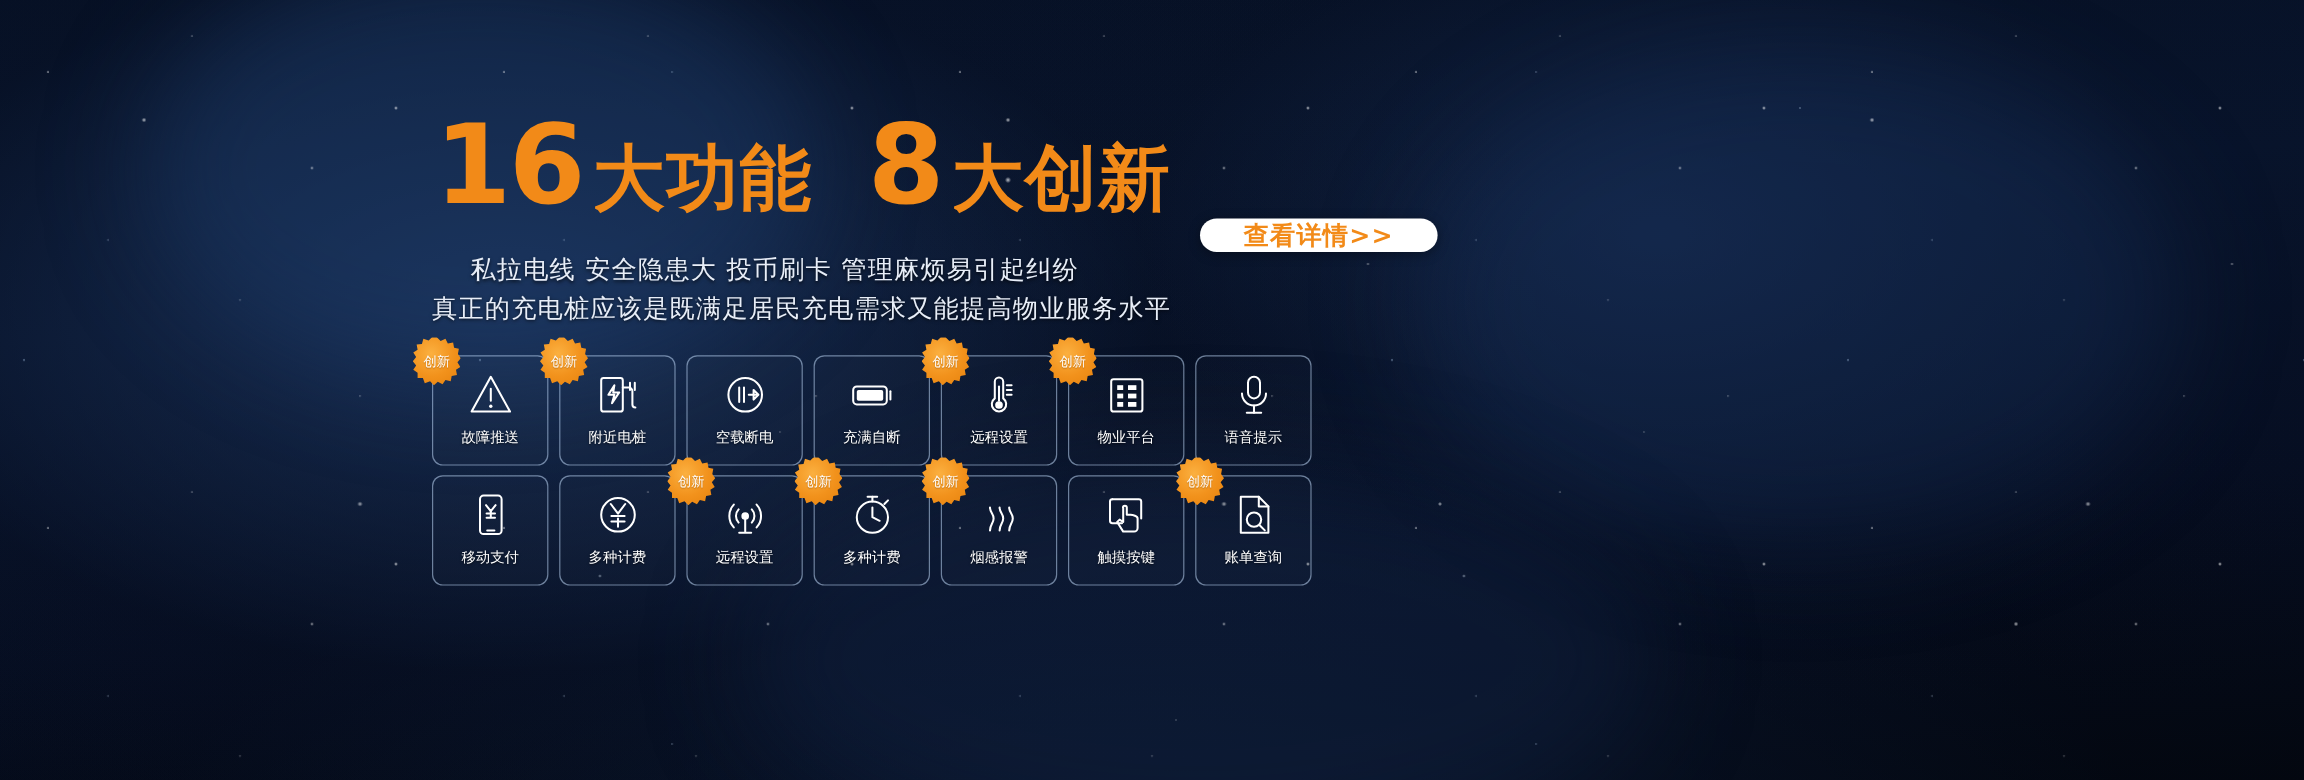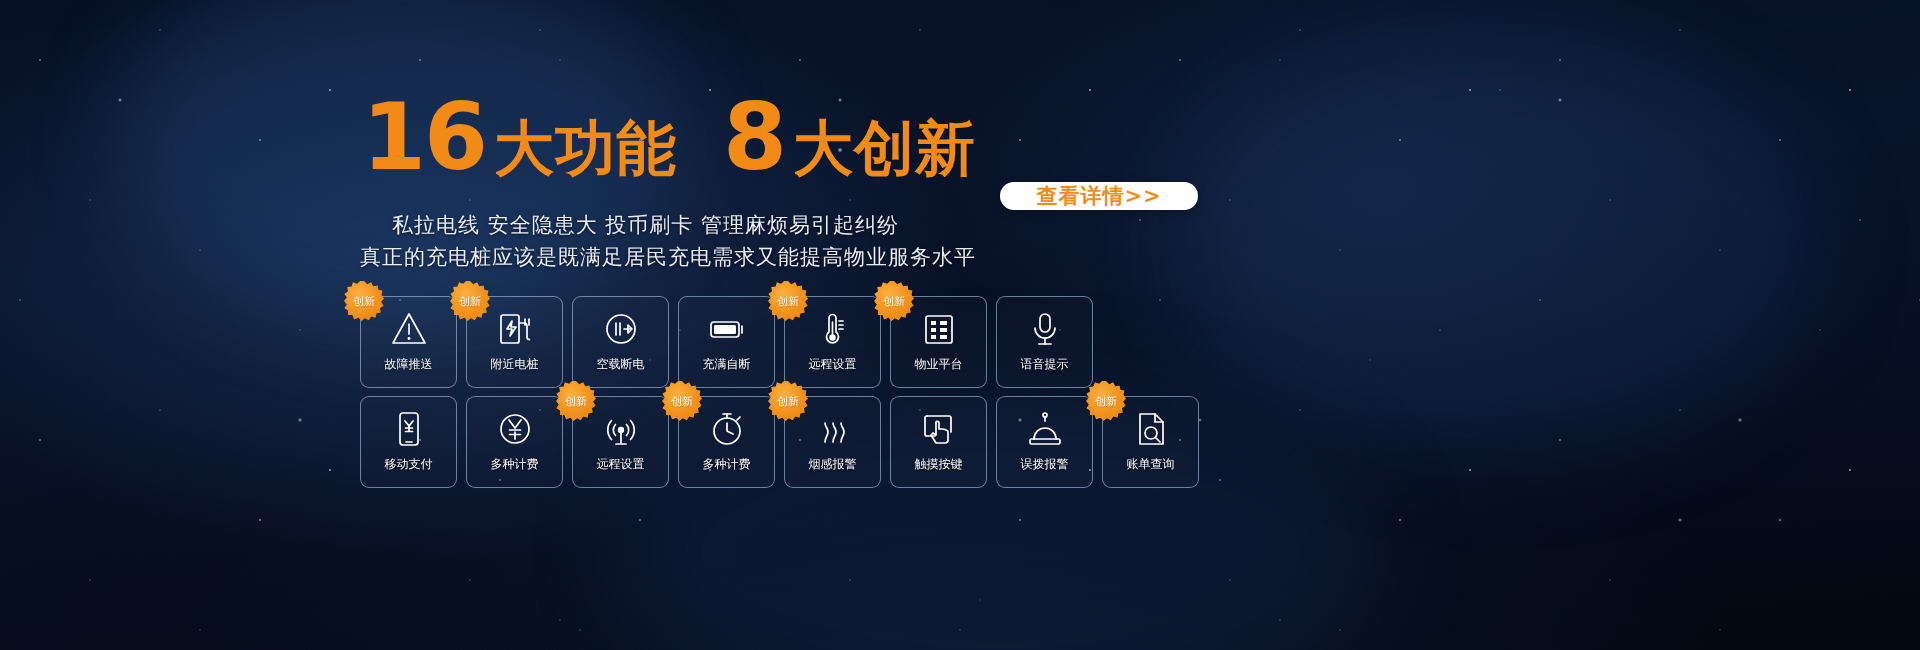--- a/index.html
+++ b/index.html
@@ -374,31 +374,20 @@
             <div class="ico">
               <svg viewBox="0 0 40 40" width="40" height="40">
                 <path fill="none" stroke="currentColor" stroke-width="1.7" stroke-linecap="round" stroke-linejoin="round" d="M8 7 h22 a2 2 0 0 1 2 2 v14"></path>
                 <path fill="none" stroke="currentColor" stroke-width="1.7" stroke-linecap="round" stroke-linejoin="round" d="M8 7 a2 2 0 0 0 -2 2 v16 a2 2 0 0 0 2 2 h8"></path>
                 <path fill="none" stroke="currentColor" stroke-width="1.7" stroke-linecap="round" stroke-linejoin="round" d="M17 14 v12 l-3 -2 -2 2 5 8 h9 a3 3 0 0 0 3 -3 v-8 c0 -2 -4 -3 -6 -3 h-3 v-6 a1.6 1.6 0 0 0 -3.2 0 z"></path>
               </svg>
             </div>
             <div class="lbl">触摸按键</div>
           </div>
           <div class="card">
-            <div class="ico">
-              <svg viewBox="0 0 40 40" width="40" height="40">
-                <rect fill="none" stroke="currentColor" stroke-width="1.7" stroke-linecap="round" stroke-linejoin="round" x="5" y="30" width="30" height="5" rx="1.5"></rect>
-                <path fill="none" stroke="currentColor" stroke-width="1.7" stroke-linecap="round" stroke-linejoin="round" d="M9 30 a11 11 0 0 1 22 0"></path>
-                <path fill="none" stroke="currentColor" stroke-width="1.7" stroke-linecap="round" stroke-linejoin="round" d="M20 8 v4"></path>
-                <circle fill="none" stroke="currentColor" stroke-width="1.7" stroke-linecap="round" stroke-linejoin="round" cx="20" cy="6" r="2"></circle>
-              </svg>
-            </div>
-            <div class="lbl">误拨报警</div>
-          </div>
-          <div class="card">
             <div class="badge">创新</div>
             <div class="ico">
               <svg viewBox="0 0 40 40" width="40" height="40">
                 <path fill="none" stroke="currentColor" stroke-width="1.7" stroke-linecap="round" stroke-linejoin="round" d="M9 5 h15 l8 8 v22 H9 Z"></path>
                 <path fill="none" stroke="currentColor" stroke-width="1.7" stroke-linecap="round" stroke-linejoin="round" d="M24 5 v8 h8"></path>
                 <circle fill="none" stroke="currentColor" stroke-width="1.7" stroke-linecap="round" stroke-linejoin="round" cx="20" cy="24" r="6"></circle>
                 <path fill="none" stroke="currentColor" stroke-width="1.7" stroke-linecap="round" stroke-linejoin="round" d="M24.5 28.5 L29 33"></path>
               </svg>
             </div>
             <div class="lbl">账单查询</div>

